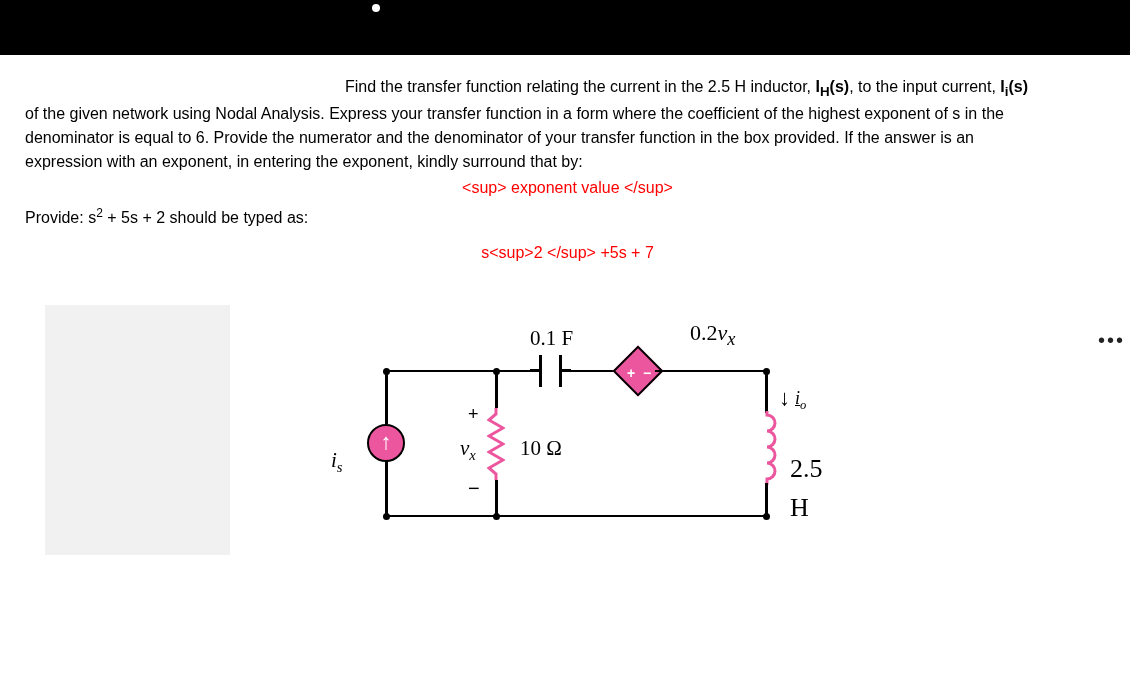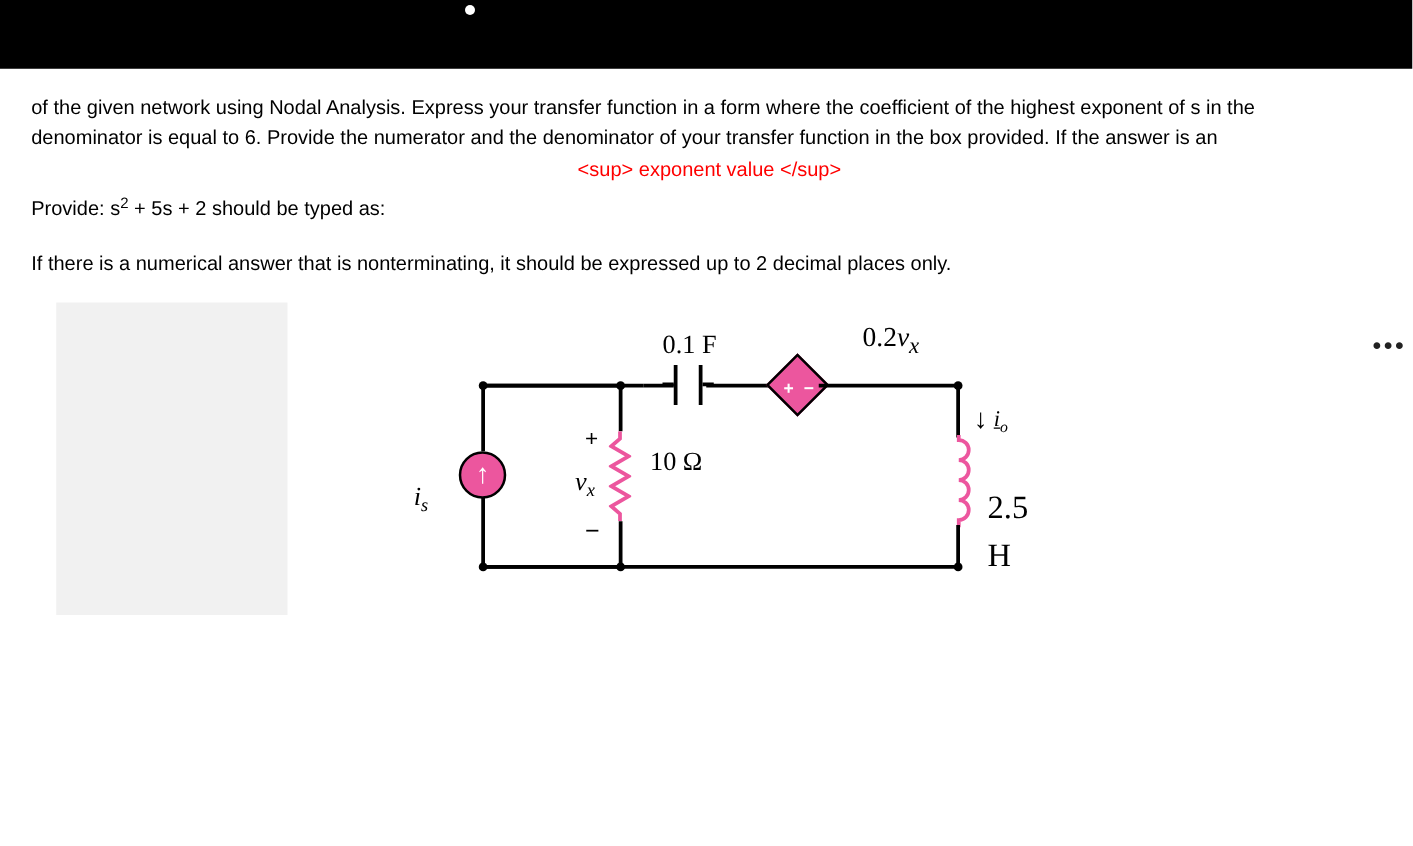--- a/index.html
+++ b/index.html
@@ -167,21 +167,21 @@
     font-family: 'Times New Roman', serif;
     font-size: 21px;
   }
   .lbl-italic { font-style: italic; }
   .lbl-cap { left:205px; top:8px; }
   .lbl-dep { left:365px; top:1px; font-size:22px;}
   .lbl-is { left:6px; top:130px; font-size:21px;}
   .lbl-vx { left:135px; top:118px; font-size:21px;}
   .lbl-plus { left:143px; top:86px; font-size:18px; font-family:Arial; }
   .lbl-minus { left:143px; top:158px; font-size:20px; font-family:Arial;}
-  .lbl-res { left:195px; top:102px; font-size:21px;}
+  .lbl-res { left:195px; top:118px; font-size:21px;}
   .lbl-ind { left:465px; top:134px; font-size:26px;}
   .lbl-io { left:470px; top:70px; font-size:18px;text-decoration:underline;}
   .io-arrow {
     position:absolute;
     left:454px; top:66px;
     font-size:22px;
     font-family: Arial;
   }
 
   .w-top-res-conn { left:60px; top:55px; width:112px; height:2.5px; }
@@ -191,33 +191,37 @@
 </style>
 </head>
 <body>
 
 <div class="top-bar">
   <div class="dot"></div>
 </div>
 
 <div class="content">
 
+  <p class="para" style="text-indent:320px;">
+    <span>Find the transfer function relating the current in the 2.5 H inductor, </span><b><span>I</span><sub>H</sub><span>(s)</span></b><span>, to the input current, </span><b><span>I</span><sub>i</sub><span>(s)</span></b>
+  </p>
   <p class="para">of the given network using Nodal Analysis. Express your transfer function in a form where the coefficient of the highest exponent of s in the</p>
   <p class="para">denominator is equal to 6. Provide the numerator and the denominator of your transfer function in the box provided. If the answer is an</p>
+  <p class="para">expression with an exponent, in entering the exponent, kindly surround that by:</p>
 
   <p class="center-line red">&lt;sup&gt; exponent value &lt;/sup&gt;</p>
 
   <p class="example-line">
     <span>Provide: s</span><sup>2</sup><span> + 5s + 2 should be typed as:</span>
   </p>
 
+  <p class="center-line red" style="margin-top:10px;">s&lt;sup&gt;2 &lt;/sup&gt; +5s + 7</p>
 
   <div class="gap"></div>
 
-  <p class="para">If there is a numerical answer that is nonterminating, it should be expressed up to 2 decimal places only.</p>
 
   <div class="fig-wrap">
     <div class="grey-box"></div>
     <div class="dots">•••</div>
 
     <div class="circ">
 
       <div class="wire w-top-1"></div>
       <div class="wire w-top-res-conn"></div>
       <div class="wire w-cap-l"></div>

